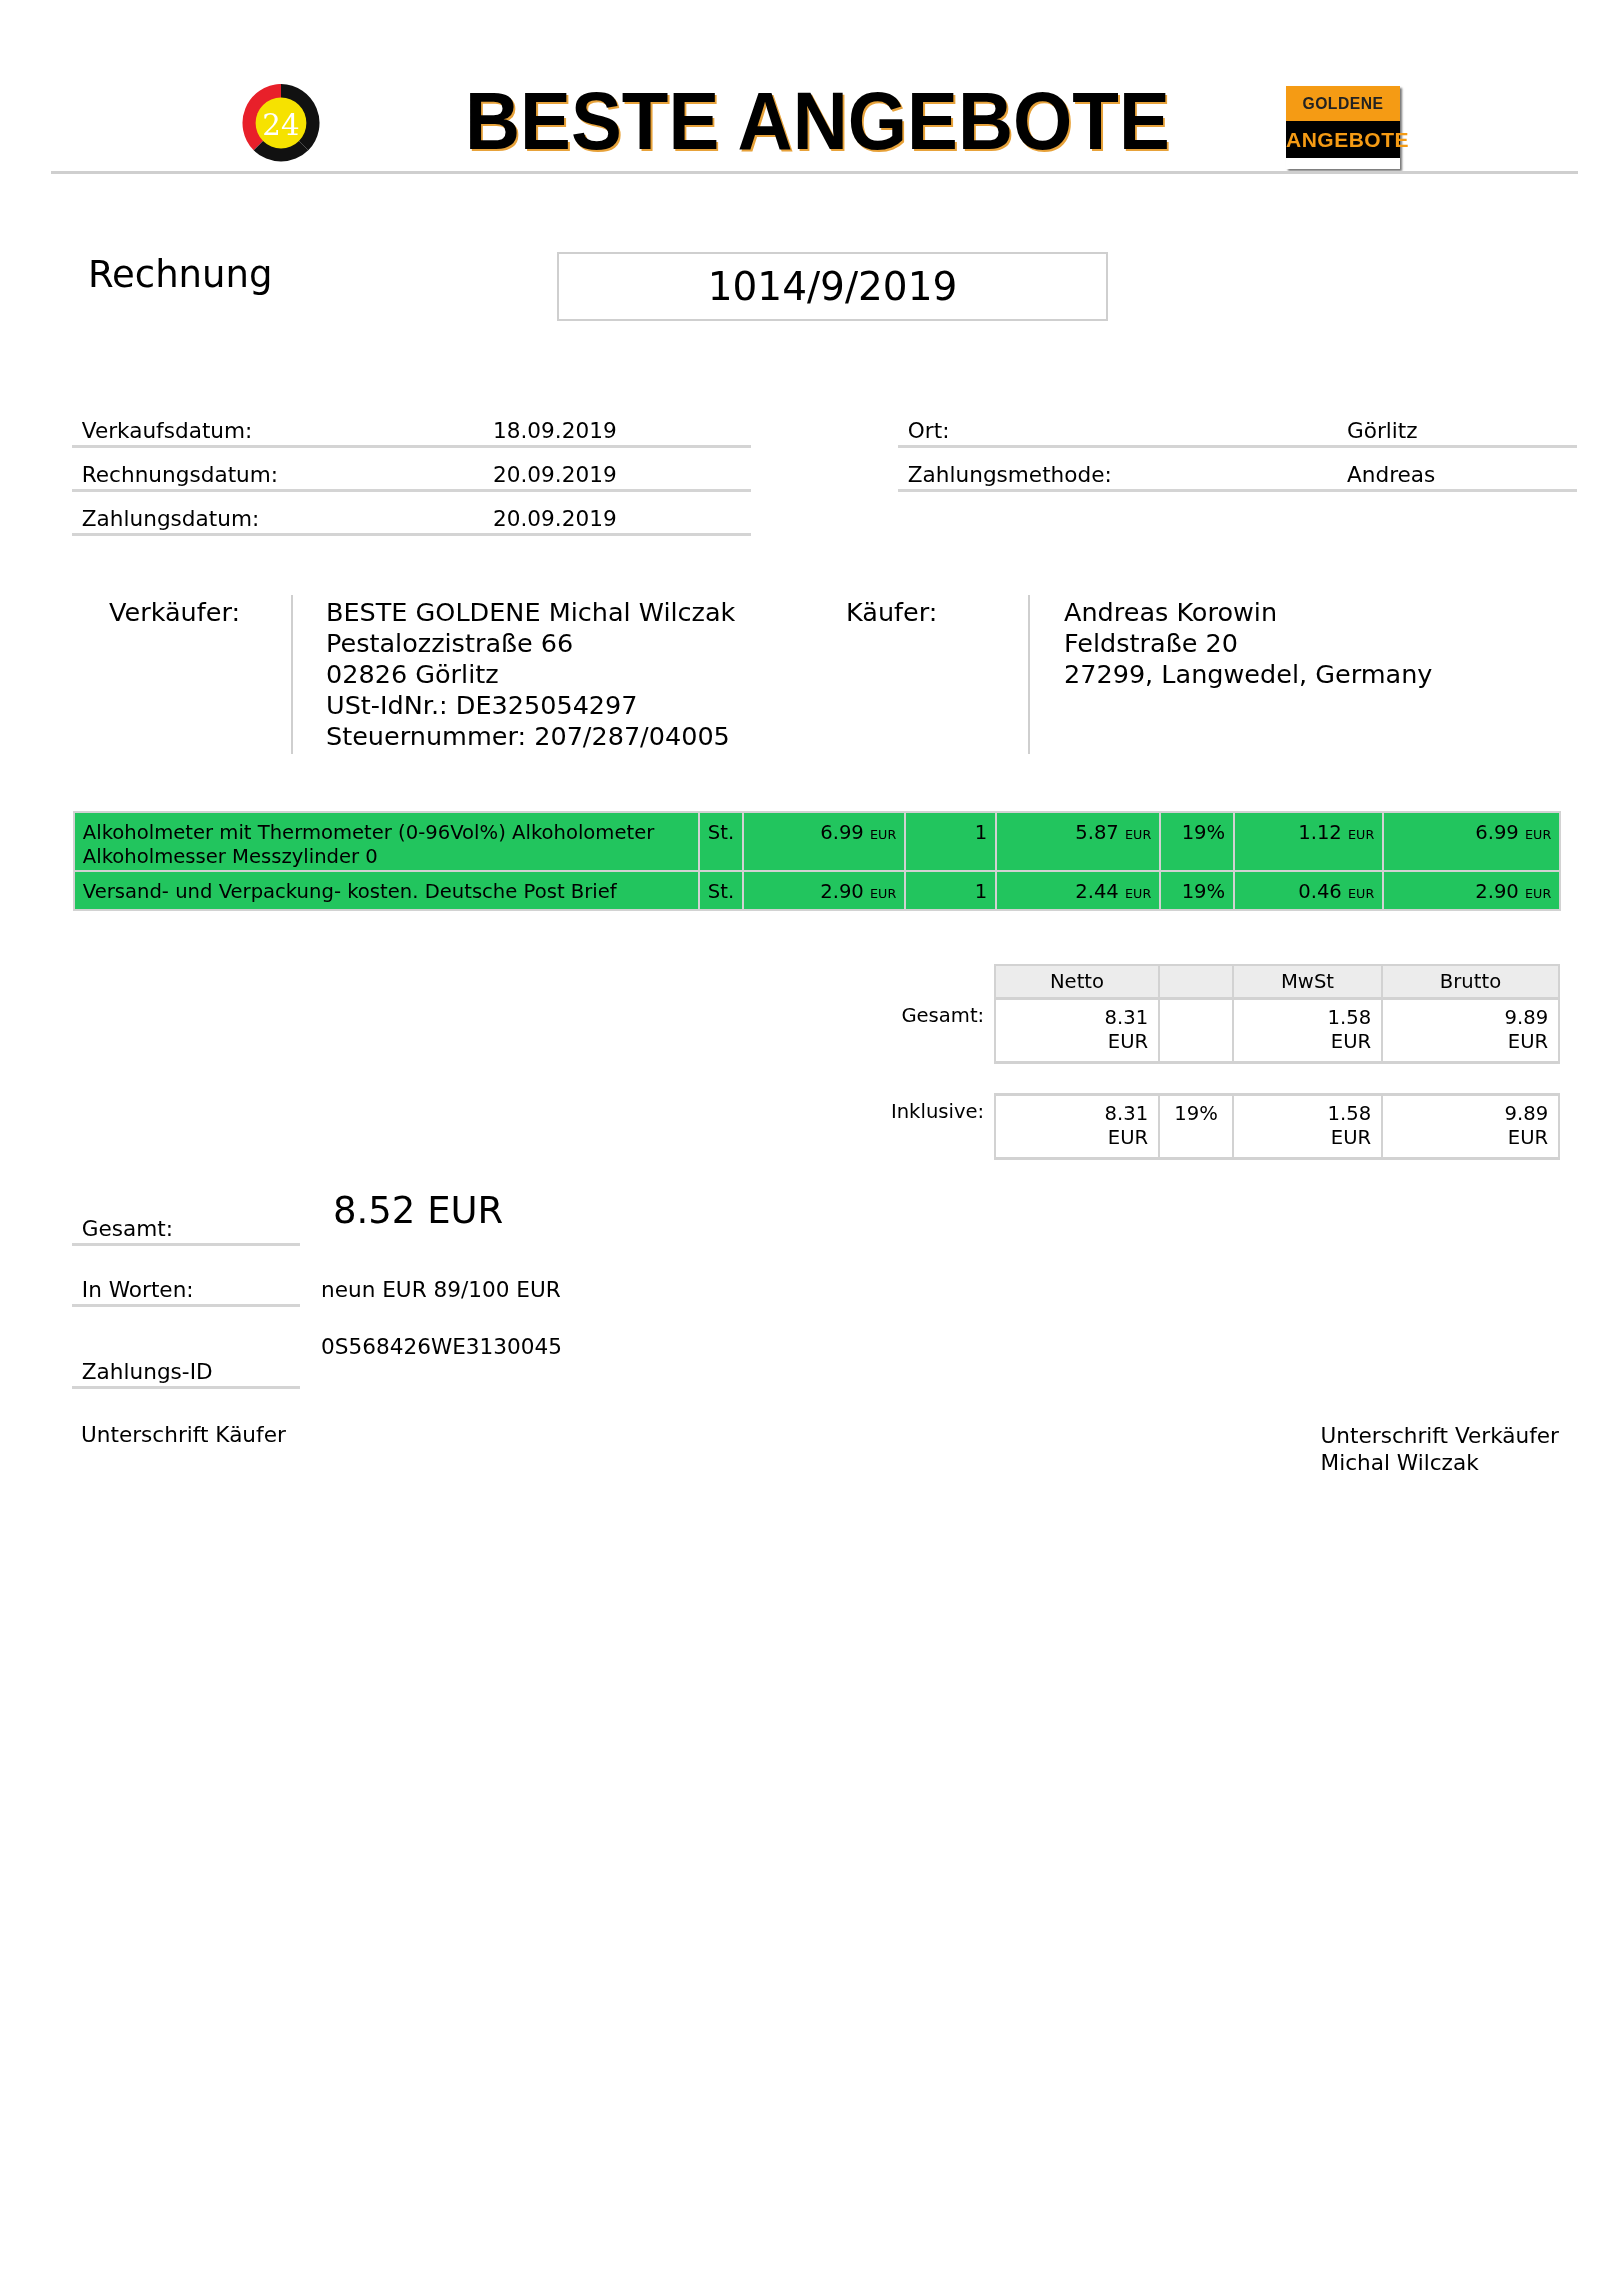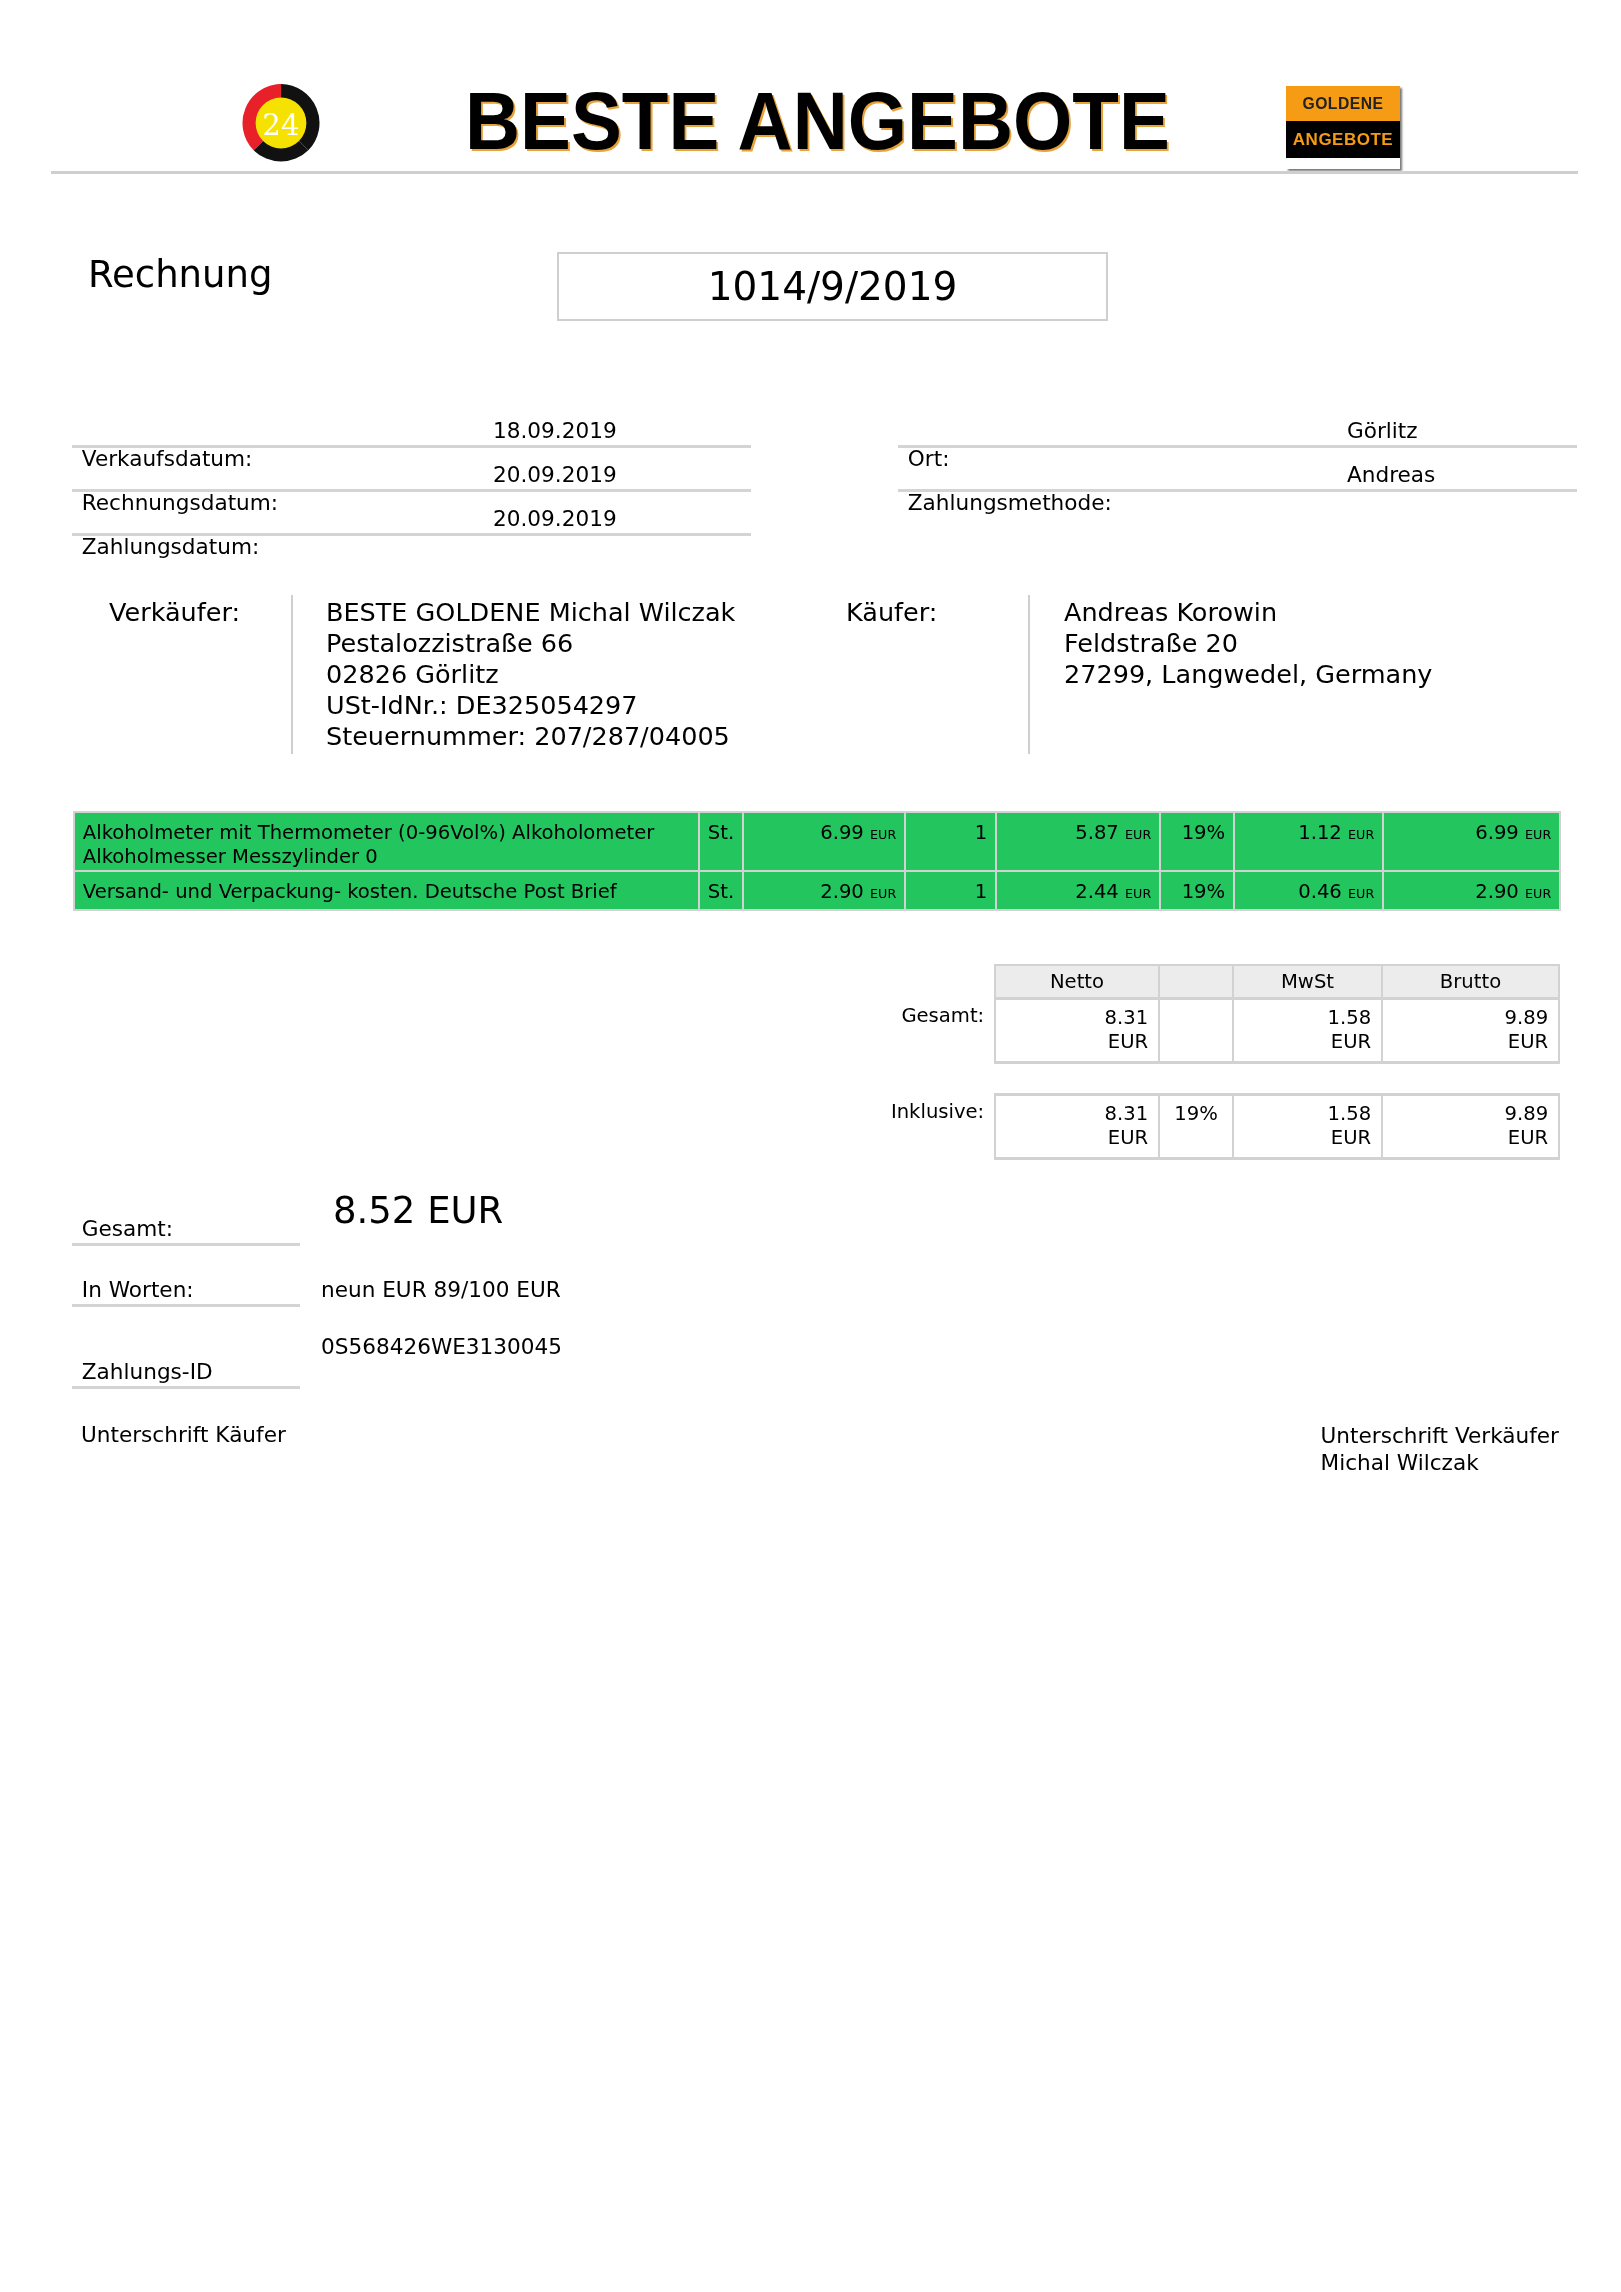--- a/index.html
+++ b/index.html
@@ -4,30 +4,30 @@
 <style>
   html, body { margin: 0; padding: 0; background: #fff; }
   body { width: 1621px; height: 2293px; position: relative; font-family: "DejaVu Sans", sans-serif; color: #000; overflow: hidden; }
   .abs { position: absolute; }
 
   
   .logo-circle { left: 240px; top: 82px; width: 82px; height: 82px; }
   .brand-title { left: 465px; top: 76px; width: 657px; font-family: "Liberation Sans", sans-serif; font-weight: bold; font-size: 82px; letter-spacing: 0px; line-height: 90px; white-space: nowrap; text-shadow: 2px 2px 0 #e7a23a; transform: scaleX(0.93); transform-origin: left center; }
   .gold-badge { left: 1286px; top: 86px; width: 114px; height: 83px; box-shadow: 2px 2px 2px #777; }
   .gold-top { height: 35px; background: #f59b14; color: #222; font-family: "Liberation Sans", sans-serif; font-weight: bold; font-size: 15.7px; text-align: center; line-height: 35px; letter-spacing: 0.5px; }
-  .gold-bottom { height: 37px; background: #000; color: #f59b14; font-family: "Liberation Sans", sans-serif; font-weight: bold; font-size: 17px; text-align: center; line-height: 37px; letter-spacing: 0.5px; }
+  .gold-bottom { height: 37px; background: #000; color: #f59b14; font-family: "Liberation Sans", sans-serif; font-weight: bold; font-size: 21px; text-align: center; line-height: 37px; letter-spacing: 0.5px; }
   .header-rule { left: 51px; top: 171px; width: 1527px; height: 2.9px; background: #cfcfcf; }
 
   
   .doc-title { left: 88px; top: 253px; font-size: 37px; }
   .invoice-box { left: 557px; top: 252px; width: 551px; height: 69px; border: 2px solid #cfcfcf; box-sizing: border-box; text-align: center; font-size: 39px; line-height: 65px; }
 
   
   .info-row { height: 44px; border-bottom: 3.9px solid #d4d4d4; box-sizing: border-box; font-size: 21.6px; }
-  .info-row .lbl { position: absolute; left: 9.8px; top: 13.7px; margin-top: 28px; }
+  .info-row .lbl { position: absolute; left: 9.8px; top: 13.7px; }
   .info-row .val { position: absolute; top: 13.7px; }
   .info-left { left: 72px; width: 679px; }
   .info-right { left: 898px; width: 679px; }
 
   
   .party { font-size: 25.5px; line-height: 31px; }
   .vline { width: 2px; background: #cfcfcf; }
 
   
   table.items { position: absolute; left: 73px; top: 811px; border-collapse: collapse; font-size: 19.6px; }

